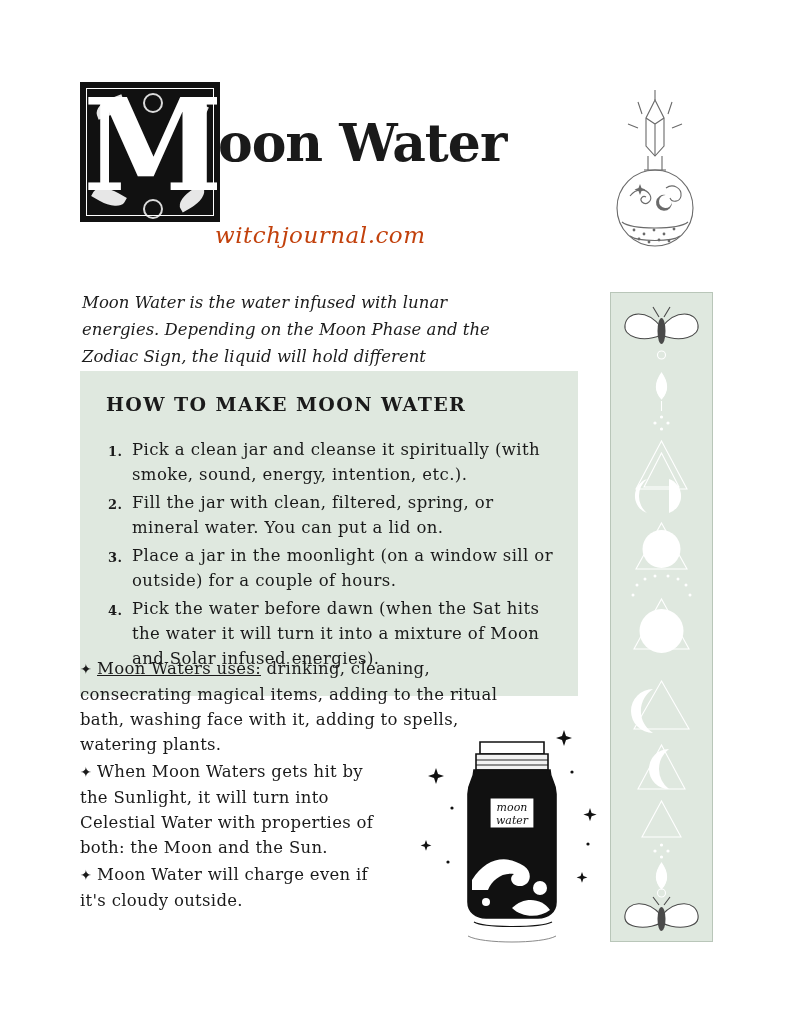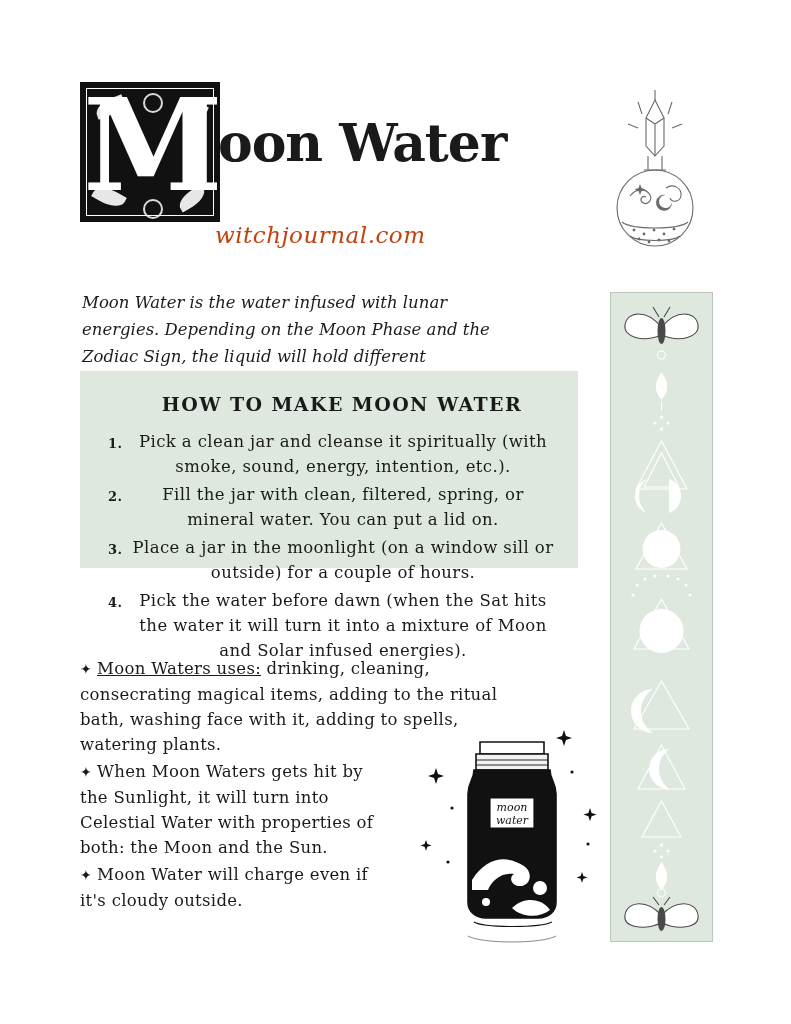--- a/index.html
+++ b/index.html
@@ -107,34 +107,33 @@
     line-height: 27px;
     color: #1c1c1c;
   }
 
   
   .howto {
     position: absolute;
     left: 80px;
     top: 371px;
     width: 498px;
-    height: 197px;
+    height: 325px;
     background: #dfe8df;
-    text-align: center;
   }
   .howto h2 {
     margin: 0;
     padding: 22px 0 0 26px;
     font-family: "DejaVu Serif", serif;
     font-size: 19px;
     font-weight: bold;
     letter-spacing: 1.4px;
   }
   .howto ol {
-    margin: 14px 0 0 0;
+    margin: 22px 0 0 0;
     padding: 0 24px 0 52px;
     list-style: none;
     counter-reset: step;
   }
   .howto li {
     position: relative;
     counter-increment: step;
     font-family: "DejaVu Serif", serif;
     font-size: 16.5px;
     line-height: 25px;

